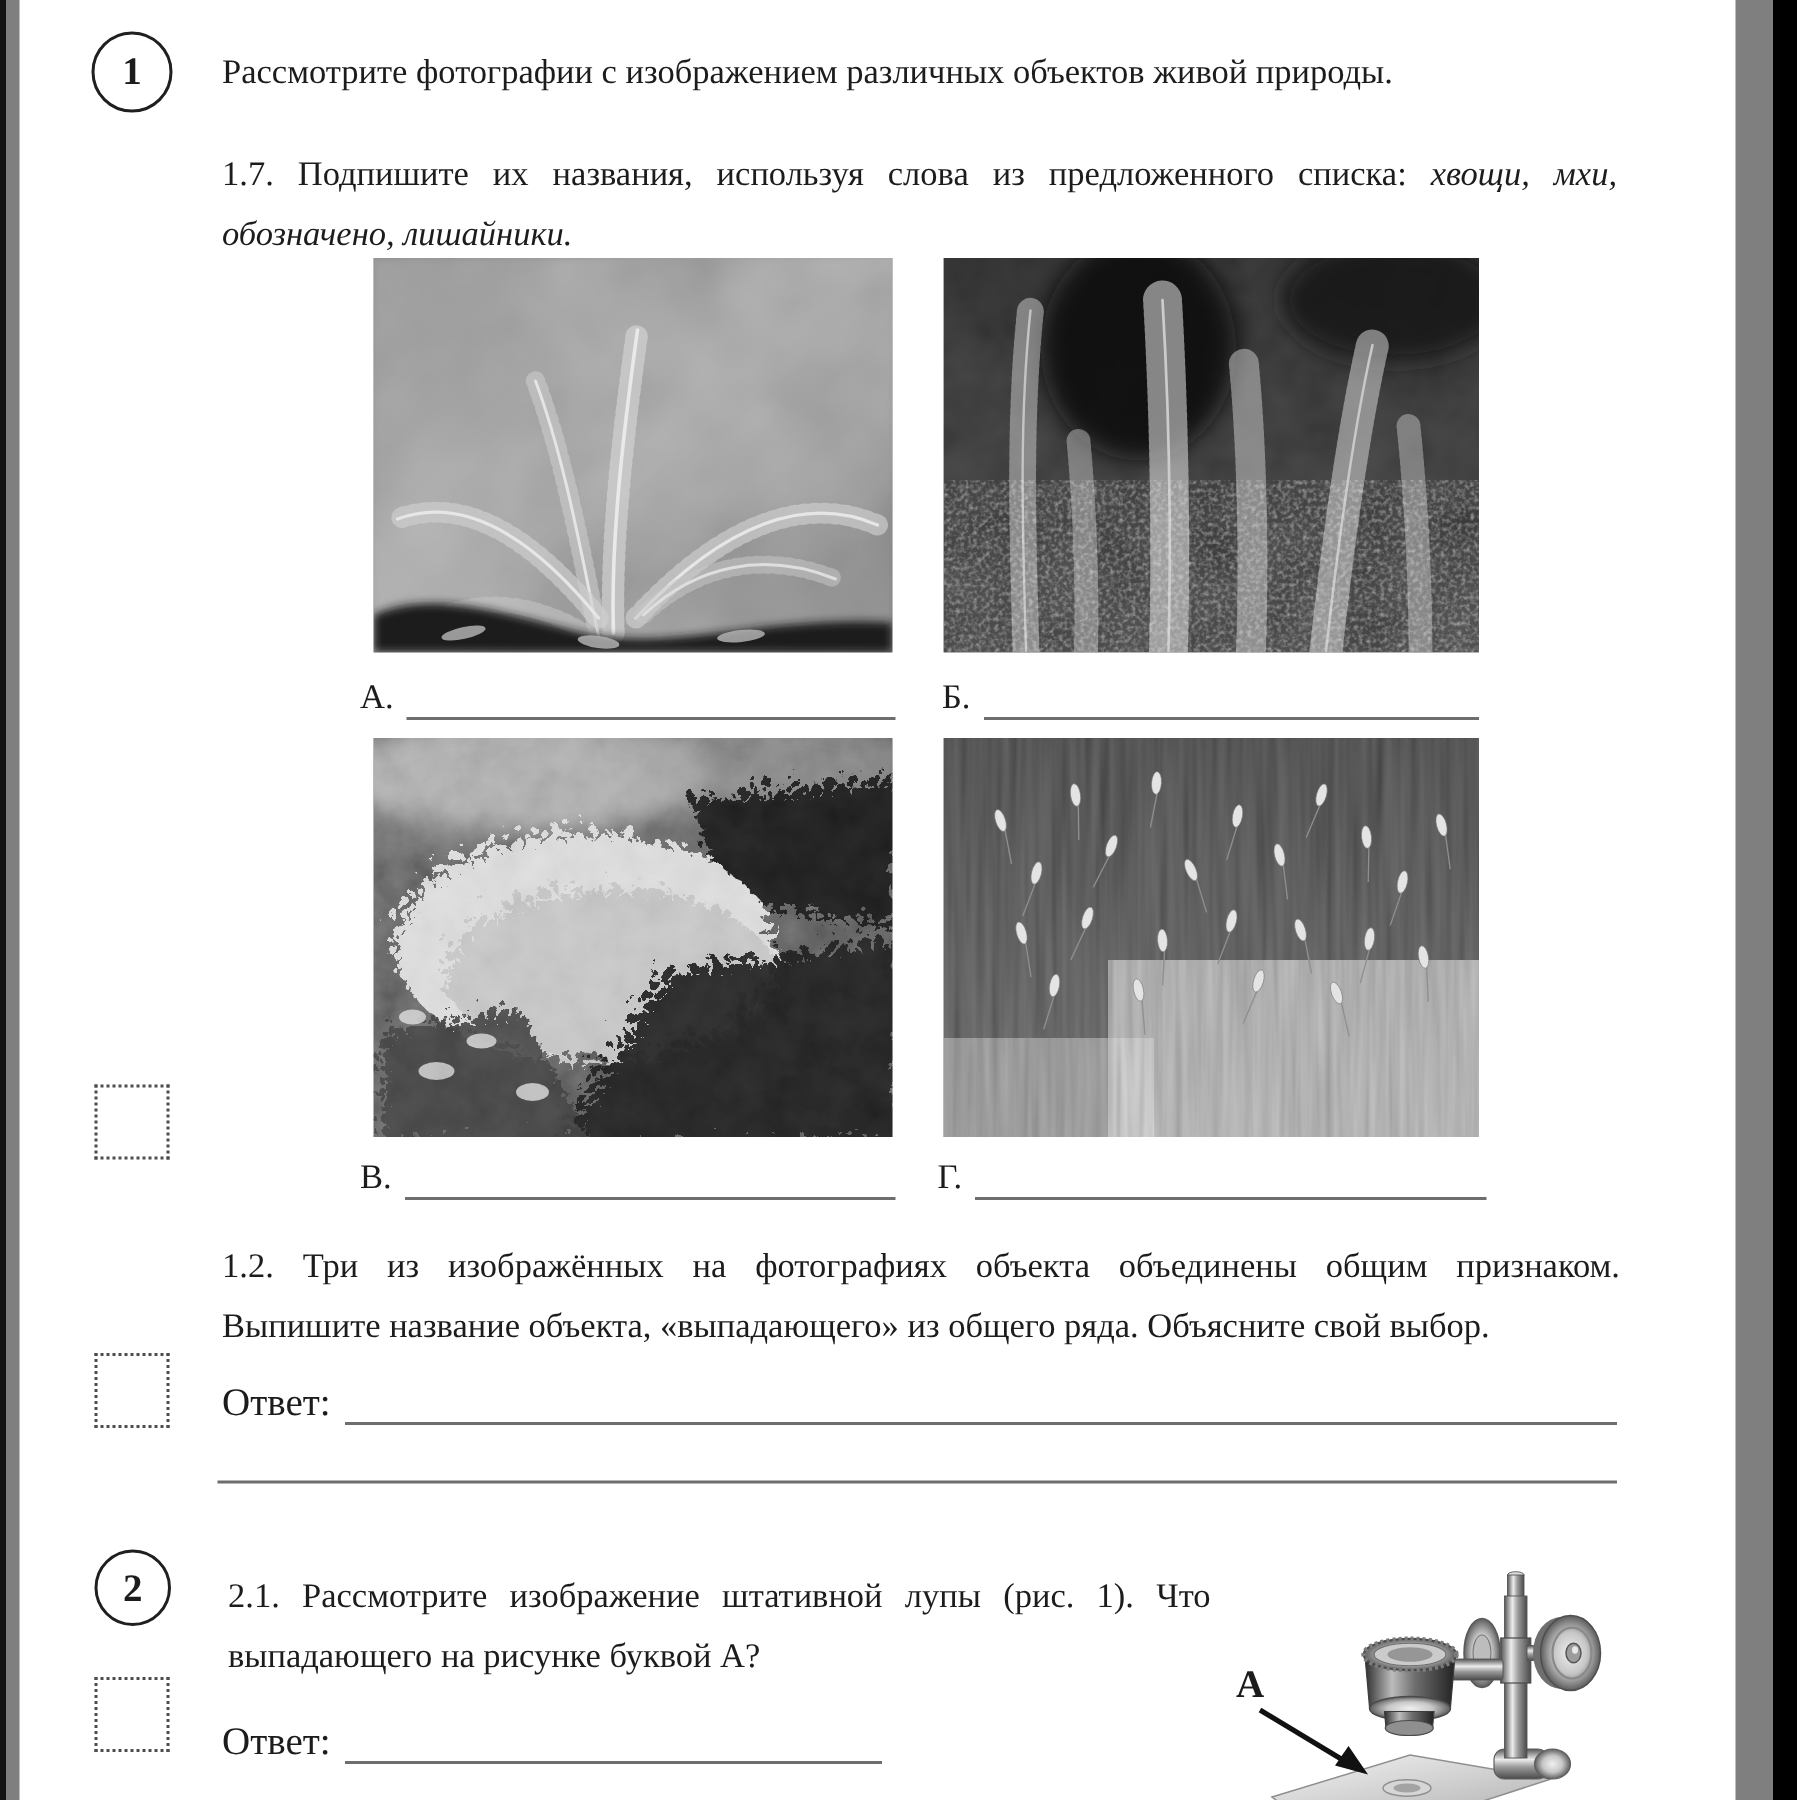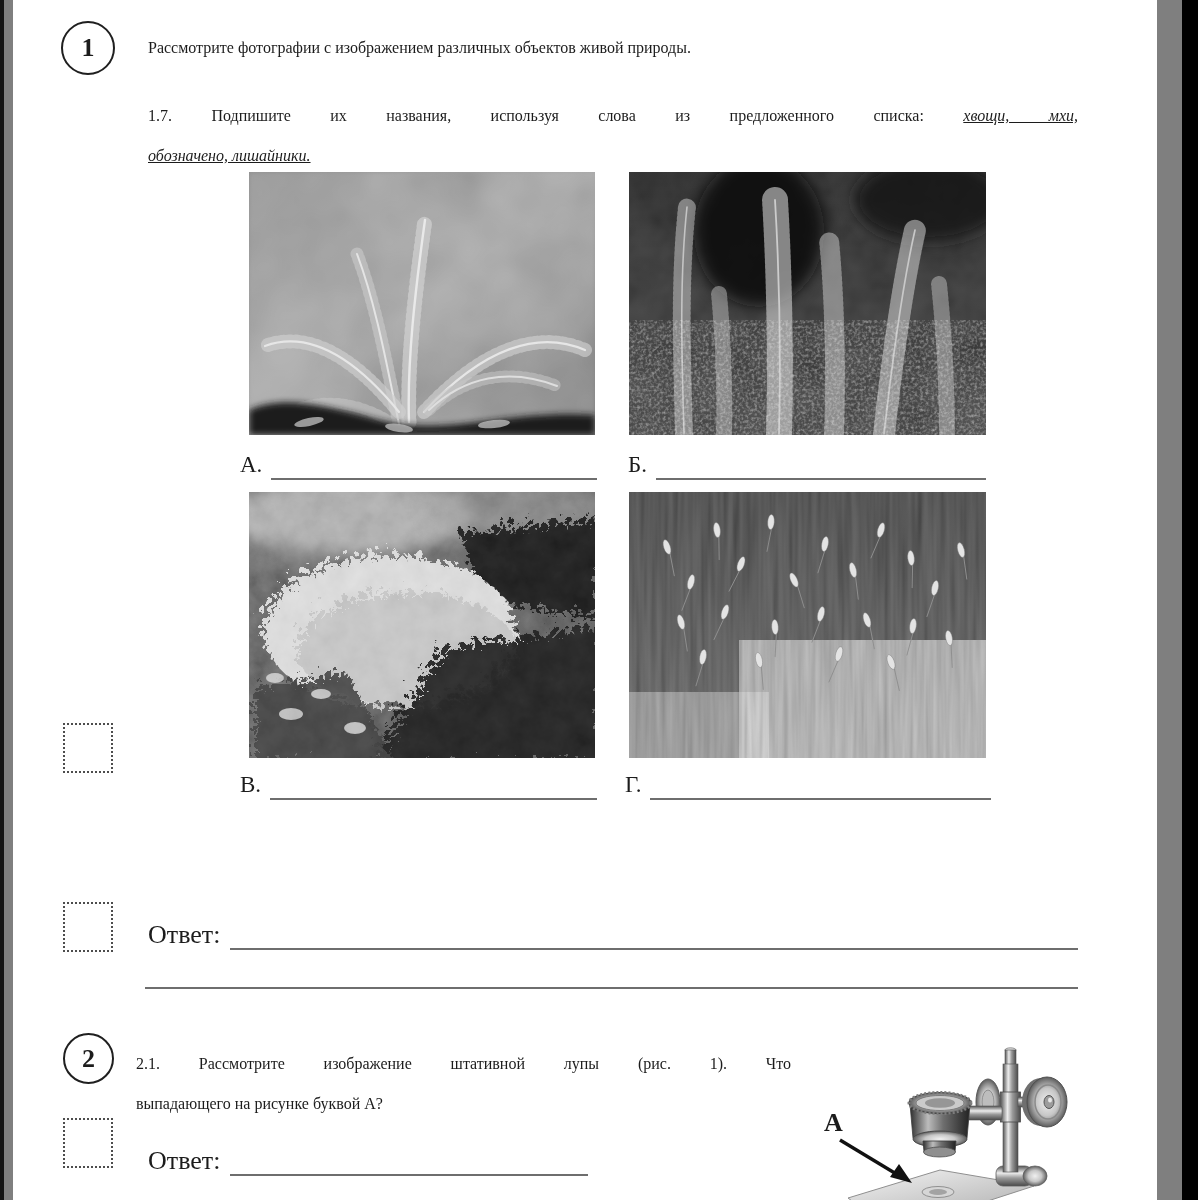--- a/index.html
+++ b/index.html
@@ -9,25 +9,25 @@
   .strip{position:absolute;top:0;height:1200px;}
   .strip.lblack{left:0;width:4px;background:#141414;}
   .strip.lgray{left:4px;width:9px;background:#7f7f7f;}
   .strip.rgray{left:1157px;width:25px;background:#7f7f7f;}
   .strip.rblack{left:1182px;width:16px;background:#000;}
   .badge{position:absolute;border:2.5px solid #1f1f1f;border-radius:50%;
          display:flex;align-items:center;justify-content:center;
          font-weight:bold;font-size:26px;background:#fff;}
   .badge.b1{left:61px;top:21px;width:50px;height:50px;}
   .badge.b2{left:63px;top:1033px;width:47px;height:47px;}
-  .txt{position:absolute;font-size:16px;line-height:40px;}
+  .txt{position:absolute;font-size:23px;line-height:40px;}
   .intro{left:148px;top:32px;width:900px;line-height:32px;}
   .q11{left:148px;top:96px;width:930px;}
   .q12{left:148px;top:824px;width:932px;}
-  .q21{left:136px;top:1044px;width:655px;}
+  .q21{left:152px;top:1044px;width:655px;}
   .jl{text-align:justify;text-align-last:justify;}
   .photo{position:absolute;overflow:hidden;background:#888;}
   .photo svg{display:block;width:100%;height:100%;}
   .ph-a{left:249px;top:172px;width:346px;height:263px;}
   .ph-b{left:629px;top:172px;width:357px;height:263px;}
   .ph-v{left:249px;top:492px;width:346px;height:266px;}
   .ph-g{left:629px;top:492px;width:357px;height:266px;}
   .plabel{position:absolute;display:flex;height:28px;font-size:23px;}
   .plabel .uline{flex:1;margin-left:9px;border-bottom:2px solid #6e6e6e;}
   .pl-a{left:240px;top:452px;width:357px;}
@@ -39,21 +39,21 @@
   .ans1{left:148px;top:920px;width:930px;}
   .ans2{left:148px;top:1146px;width:440px;}
   .blankline{position:absolute;left:145px;top:954px;width:933px;height:33px;
              border-bottom:2px solid #6e6e6e;}
   .checkbox{position:absolute;width:46px;height:46px;border:2px dotted #4d4d4d;background:#fff;}
   .cb1{left:63px;top:723px;}
   .cb2{left:63px;top:902px;}
   .cb3{left:63px;top:1118px;}
   .figure{position:absolute;left:820px;top:1040px;width:337px;height:160px;overflow:hidden;}
   .figure .figA{position:absolute;left:4px;top:68px;font-size:26px;font-weight:bold;}
-  i{font-style:italic;text-decoration:underline;}
+  i{font-style:italic;}
 </style>
 </head>
 <body>
 
 <div class="page">
 
   <div class="badge b1">
     <span>1</span>
   </div>
 
@@ -267,20 +267,24 @@
 
   <div class="plabel pl-v">
     <span>В.</span>
     <span class="uline"></span>
   </div>
   <div class="plabel pl-g">
     <span>Г.</span>
     <span class="uline"></span>
   </div>
 
+  <div class="txt q12">
+    <div class="jl">1.2. Три из изображённых на фотографиях объекта объединены общим признаком.</div>
+    <div>Выпишите название объекта, «выпадающего» из общего ряда. Объясните свой выбор.</div>
+  </div>
 
   <div class="checkbox cb1"></div>
   <div class="checkbox cb2"></div>
   <div class="checkbox cb3"></div>
 
   <div class="ansrow ans1">
     <span>Ответ:</span>
     <span class="fill"></span>
   </div>
   <div class="blankline"></div>

